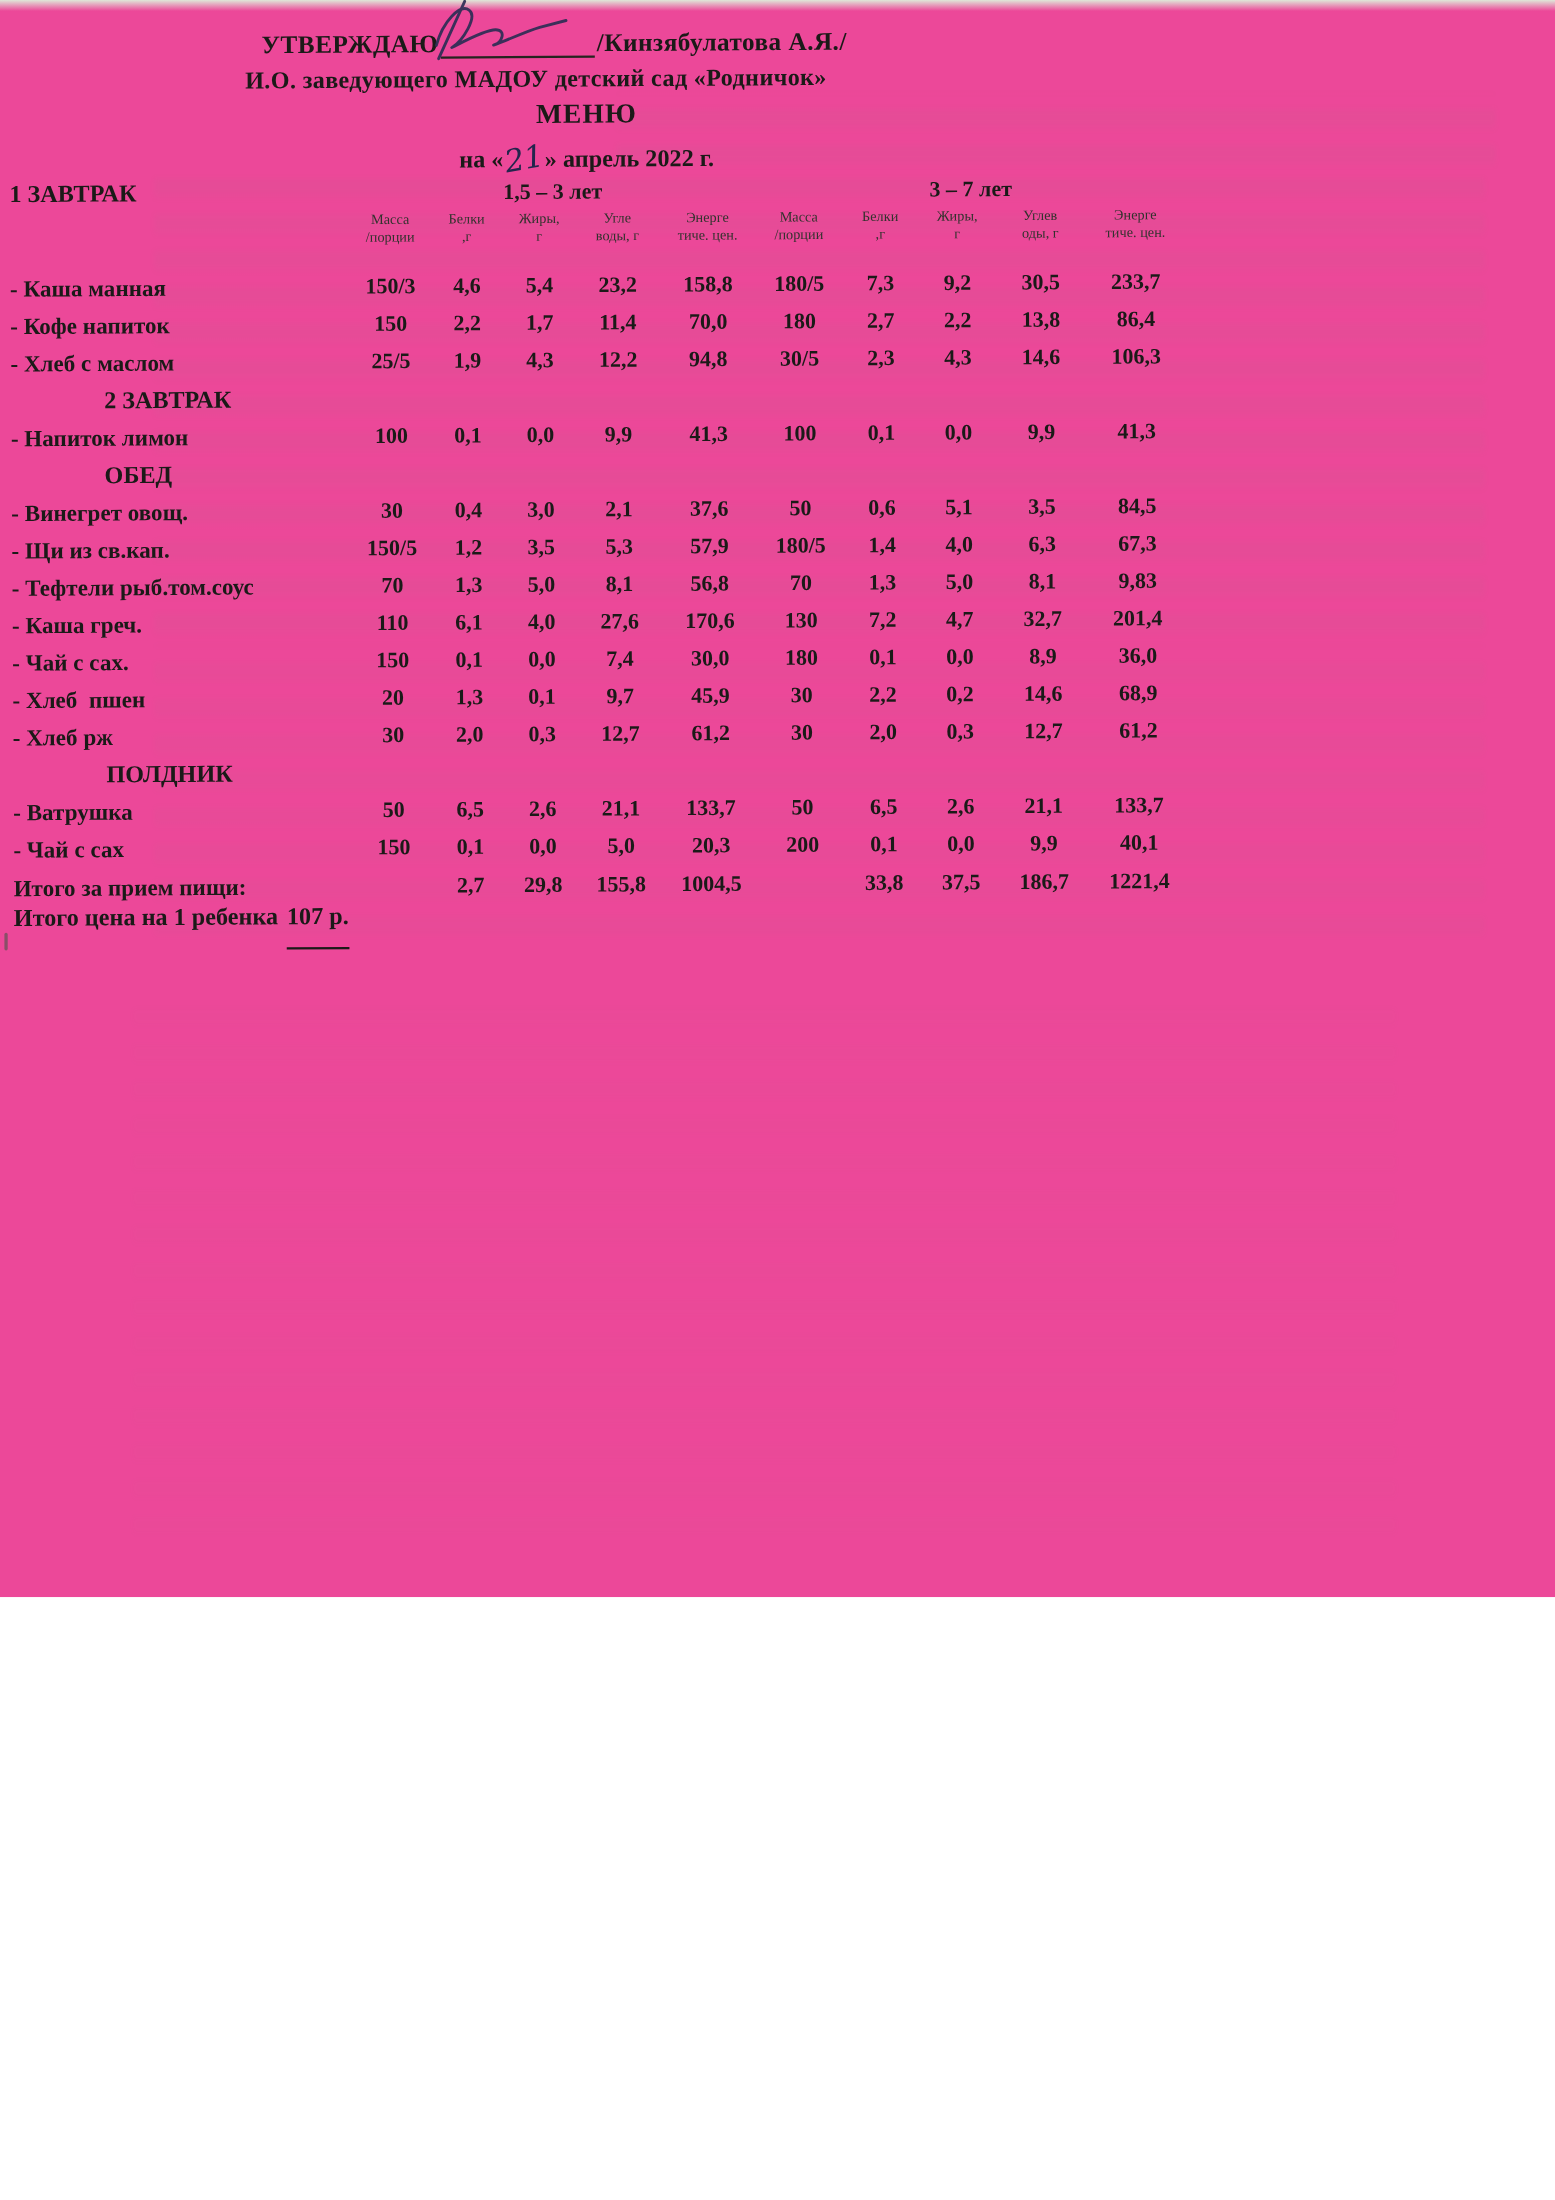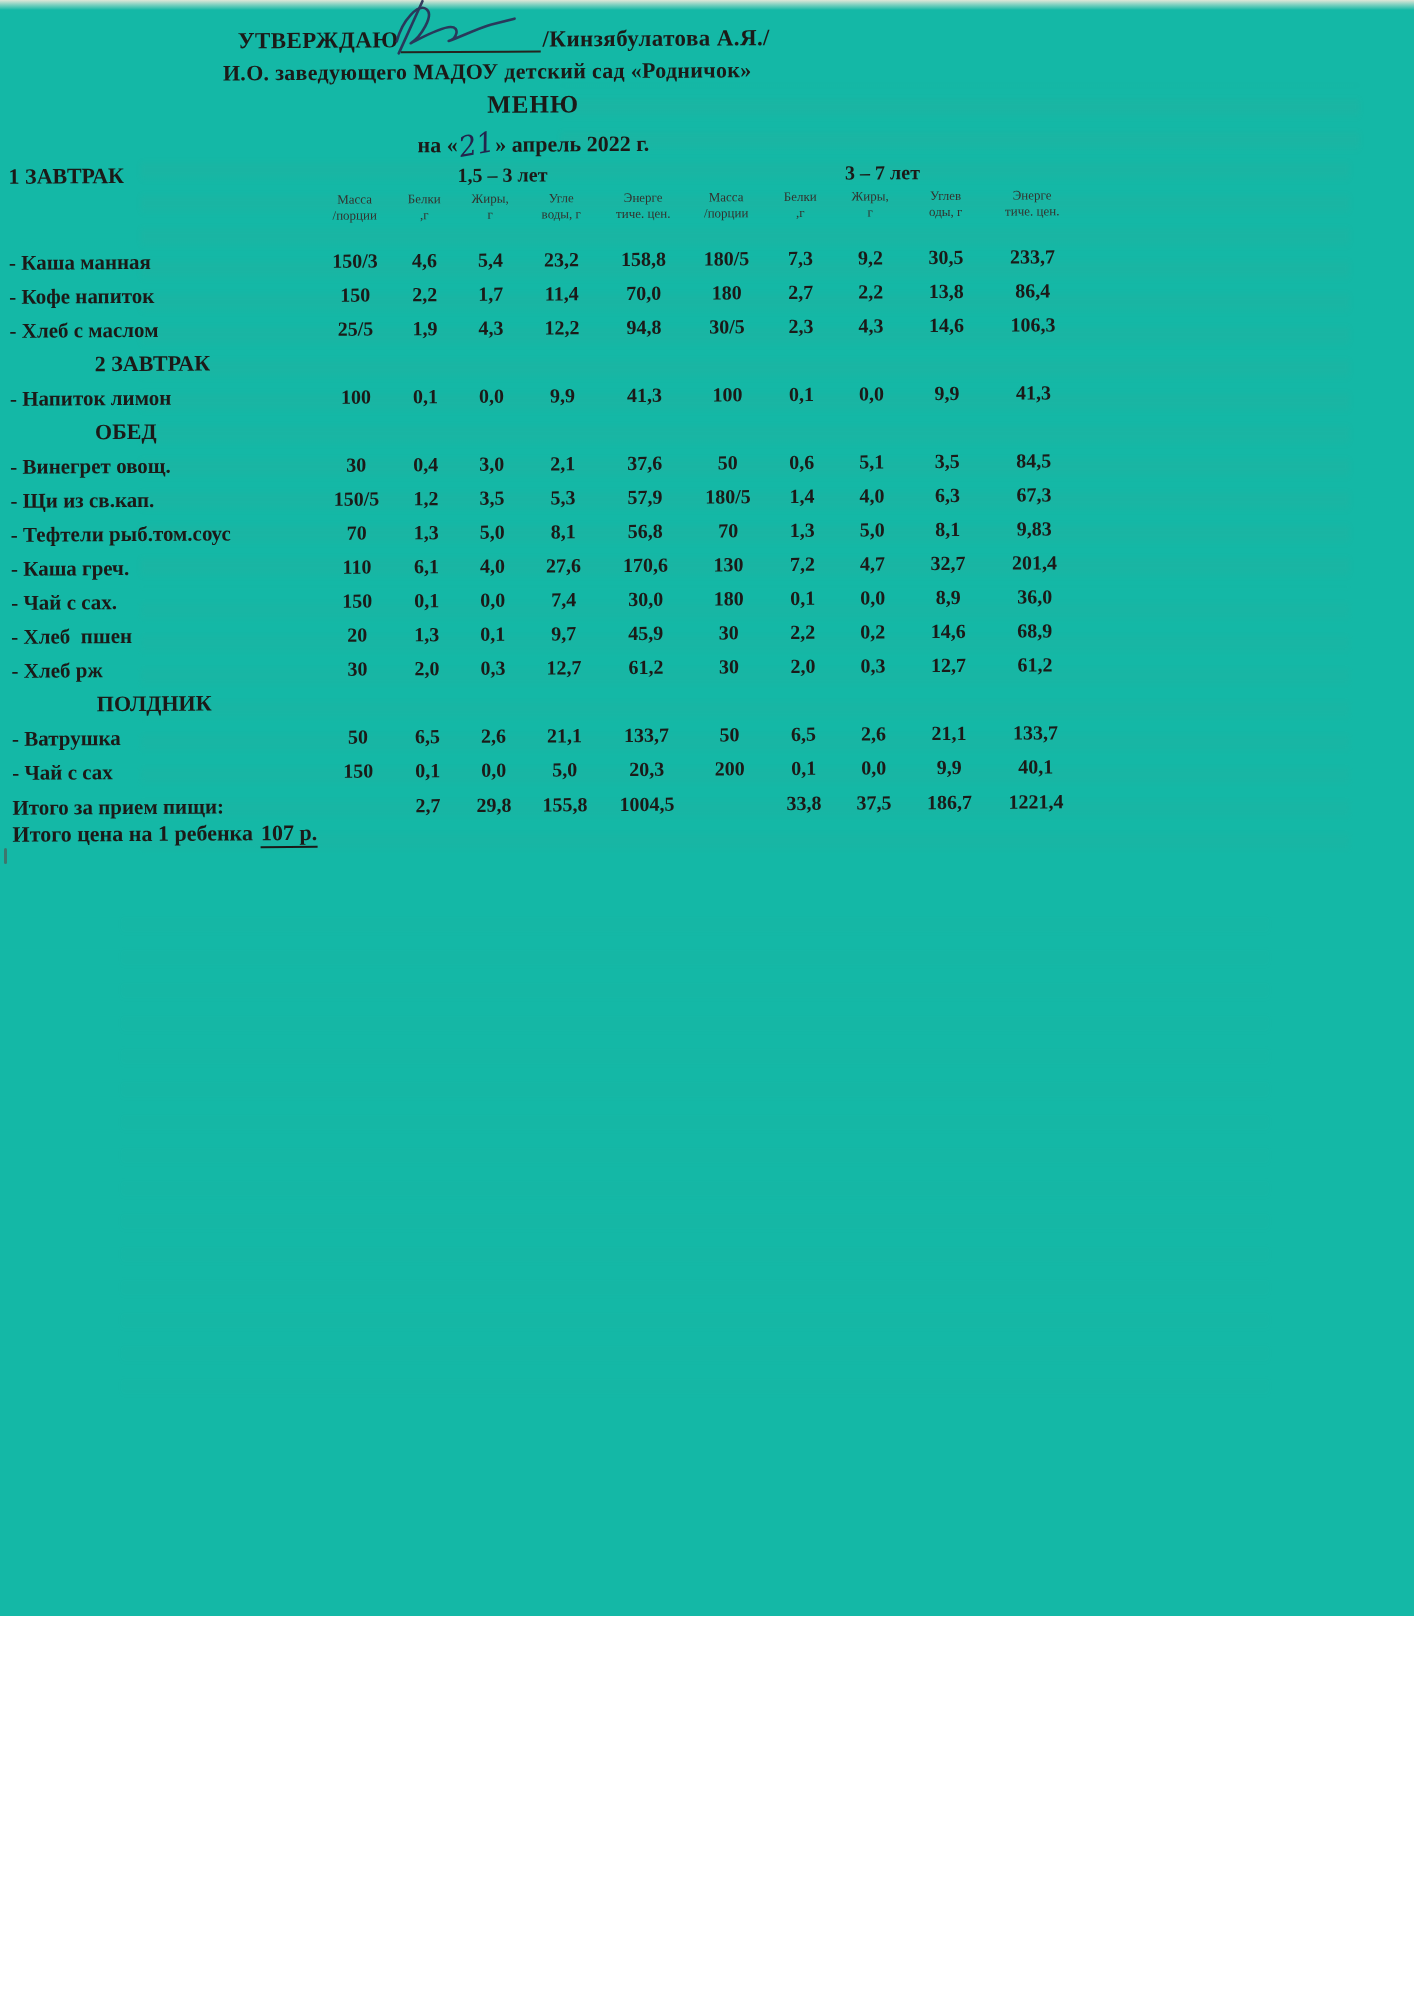--- a/index.html
+++ b/index.html
@@ -1,19 +1,19 @@
 <!DOCTYPE html>
 <html><head>
 <meta charset="utf-8">
 <style>
   html,body{margin:0;padding:0;background:#ffffff;}
   .page{
     position:relative;
-    width:1414px;height:1616px;
-    background:#14b8a6;
+    width:1414px;height:1452px;
+    background:#ec4899;
     overflow:hidden;
     font-family:"Liberation Serif", serif;
     color:#1b1a18;
   }
   .tint-top{
     position:absolute;left:0;top:0;width:100%;height:10px;
     background:linear-gradient(#dfe7d8, rgba(255,255,255,0));
   }
   
   .bleed{
@@ -86,21 +86,21 @@
   tr.section-row td{font-size:22px;font-weight:bold;padding-left:85px;white-space:nowrap;}
   td.dish{font-size:21px;font-weight:bold;white-space:pre;}
   td.num{font-size:20px;font-weight:bold;text-align:center;white-space:nowrap;}
   tr.totals-row td{height:36px;}
   td.totals-label{font-size:21px;font-weight:bold;white-space:nowrap;}
   .price-line{
     position:absolute;left:10px;top:818px;
     font-size:22px;font-weight:bold;white-space:nowrap;
   }
   .price{
-    border-bottom:2.5px solid #1b1a18;padding-bottom:1px;margin-left:8px;
+    border-bottom:2.5px solid #1b1a18;padding-bottom:16px;margin-left:8px;
   }
 </style>
 </head>
 <body>
 
 <div class="page">
 
   <div class="tint-top"></div>
   <div class="bleed b0"></div>
   <div class="bleed b1"></div>

